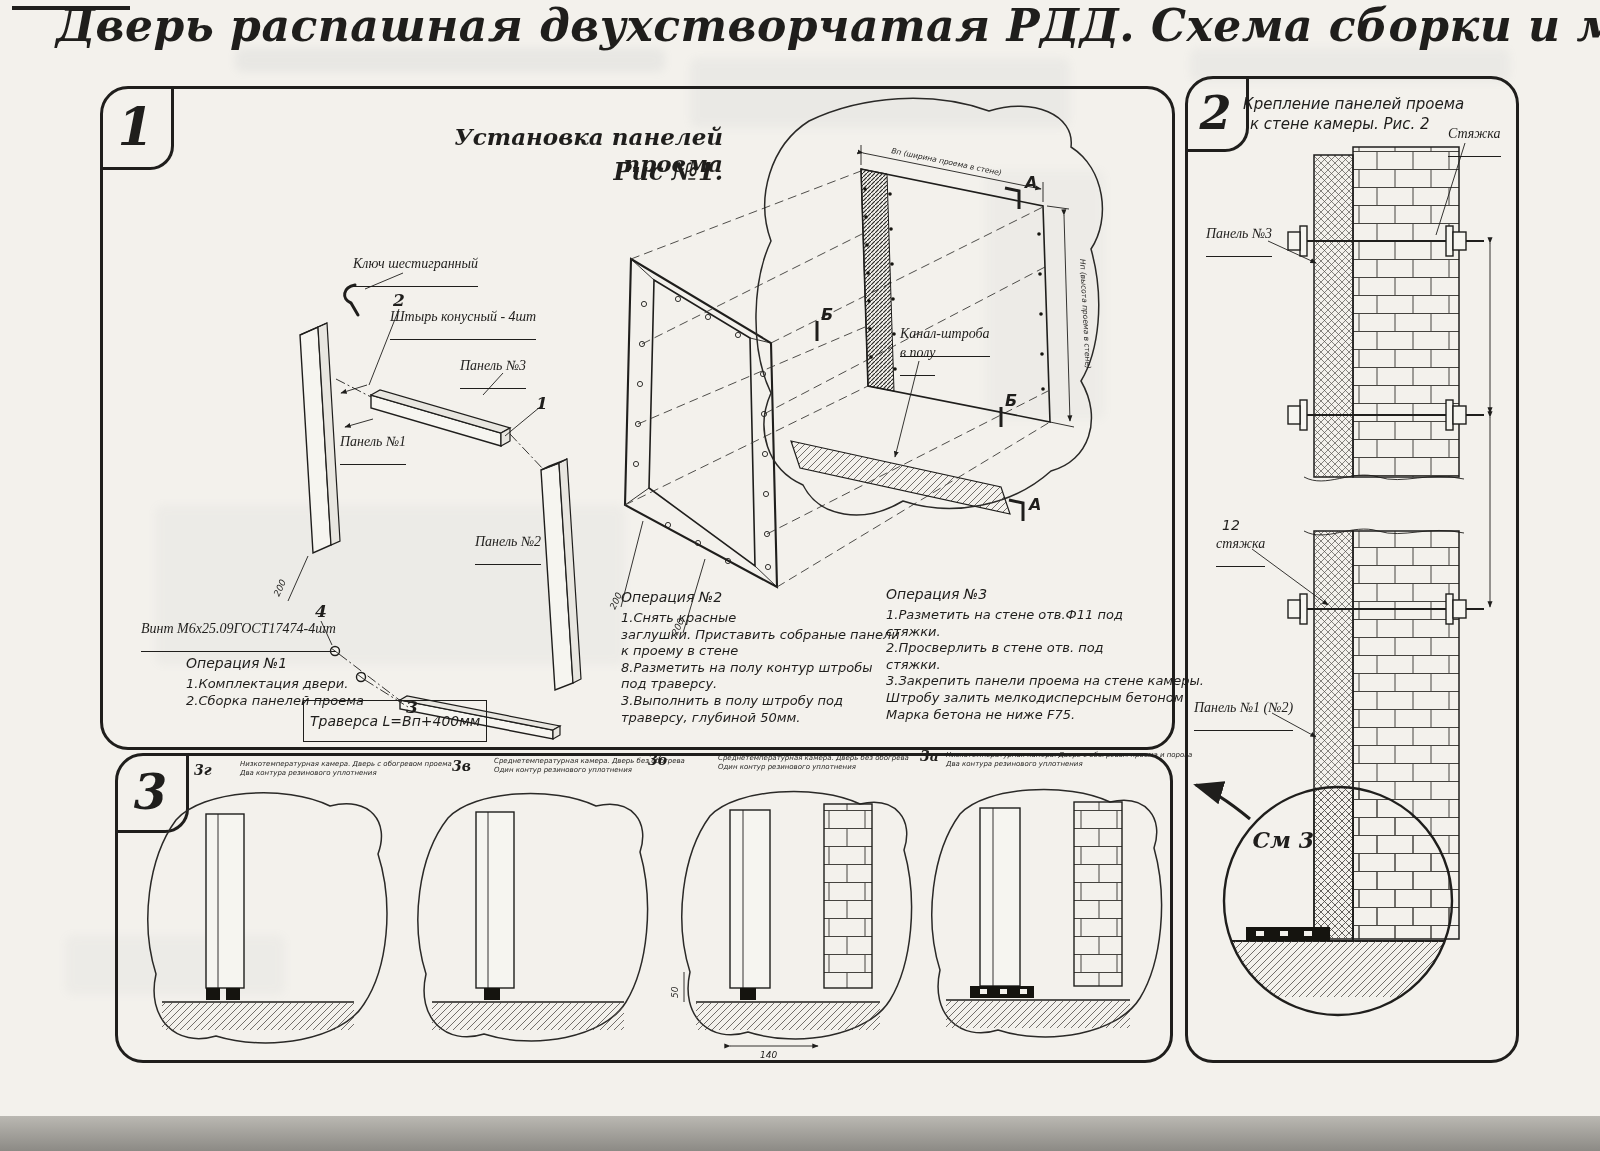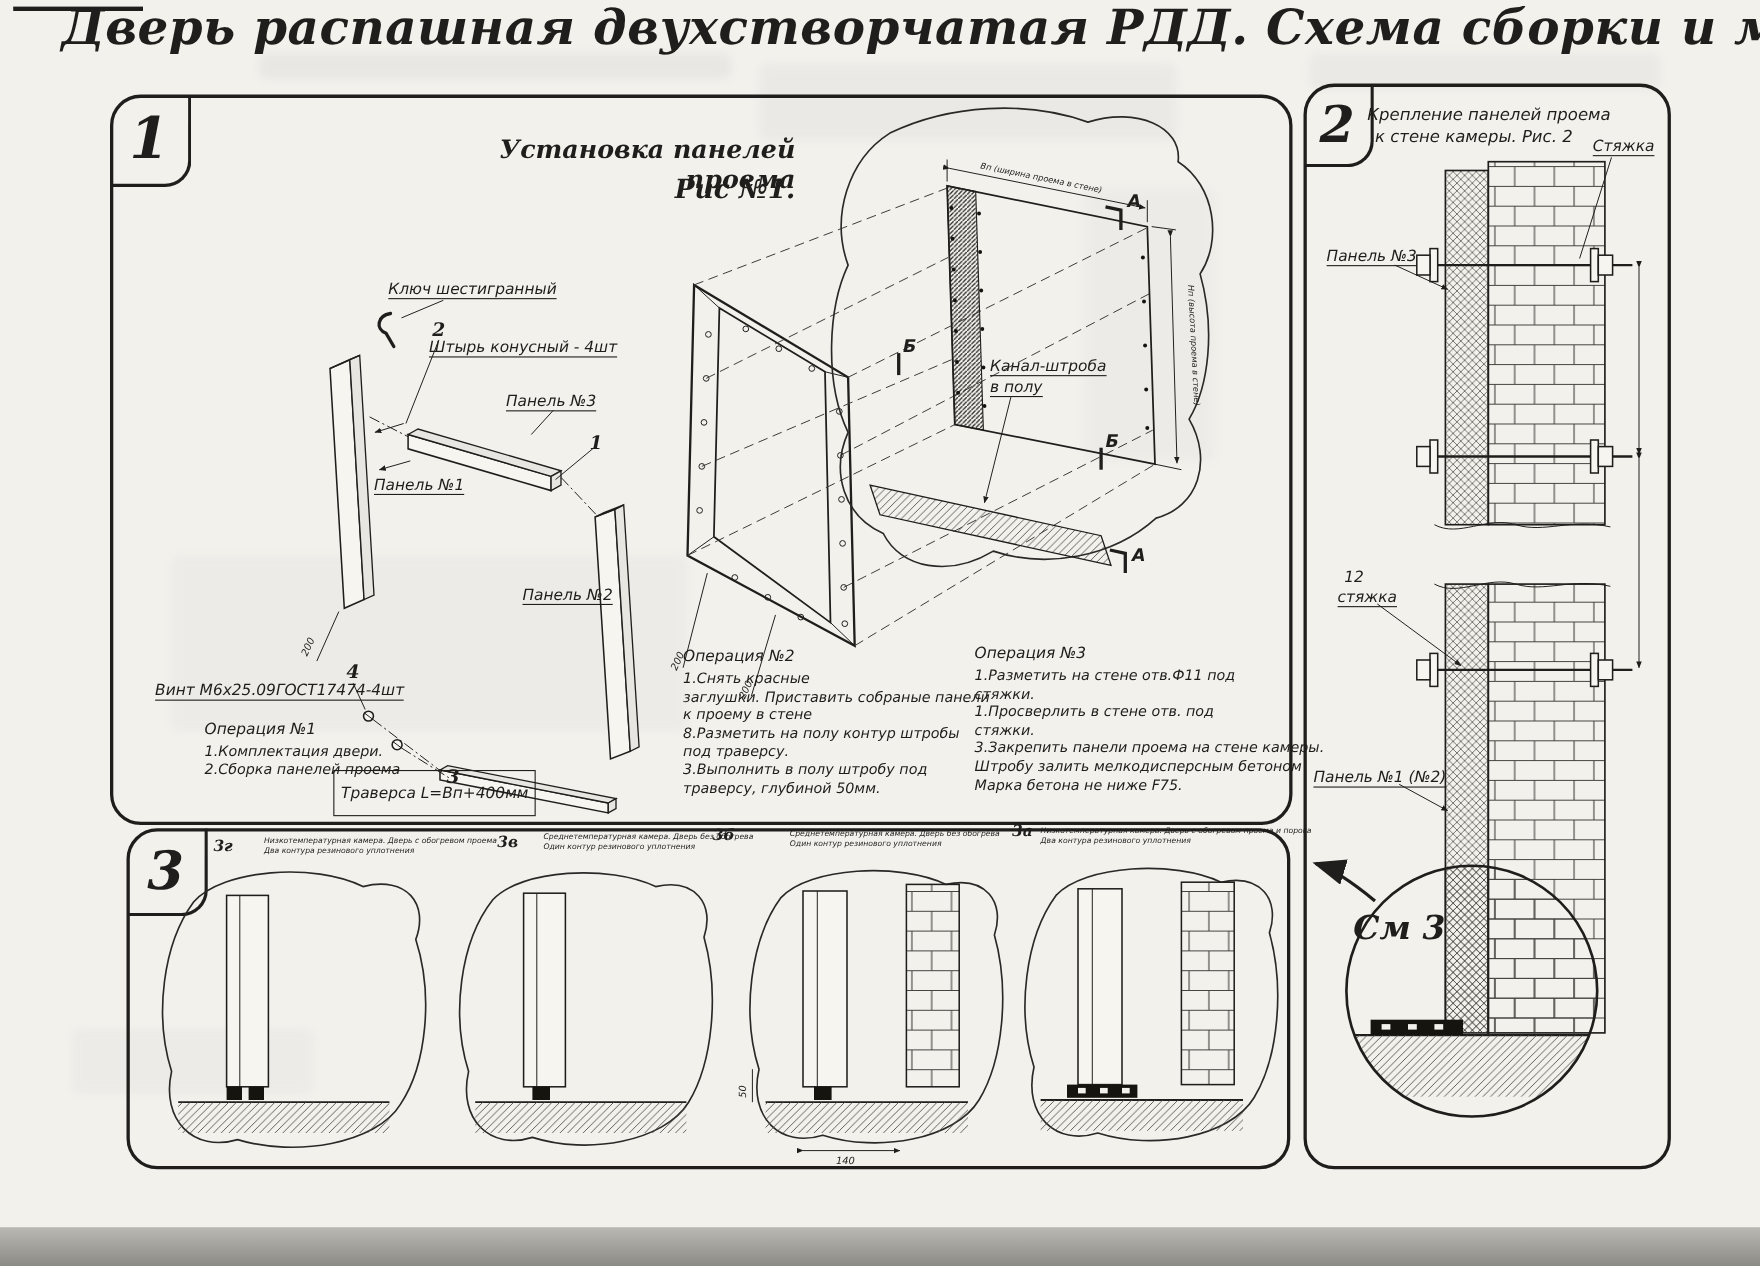--- a/index.html
+++ b/index.html
@@ -21,21 +21,21 @@
   }
   .panel { position:absolute; border:3px solid #1f1e1c; border-radius:28px; }
   .tab {
     position:absolute; left:-3px; top:-3px; width:74px; height:84px;
     border-right:3px solid #1f1e1c; border-bottom:3px solid #1f1e1c;
     border-bottom-right-radius:24px; border-top-left-radius:26px;
     display:flex; align-items:center; justify-content:center;
     font:italic 700 52px "DejaVu Serif", serif;
   }
   .lbl { position:absolute; font-style:italic; font-size:14px; white-space:nowrap; }
-  .u { border-bottom:1.4px solid #1f1e1c; padding-bottom:0; }
+  .u { border-bottom:1.4px solid #1f1e1c; padding-bottom:15px;font-family:Liberation Serif, serif; }
   .box { border:1.4px solid #1f1e1c; padding:12px 6px; }
   .callout { position:absolute; font:italic 700 17px "DejaVu Serif", serif; }
   .secmark { position:absolute; font:italic 700 16px "DejaVu Sans", sans-serif; }
   .ops { position:absolute; font-style:italic; font-size:13px; line-height:1.28; white-space:nowrap; }
   .ops .t { font-size:14px; margin-bottom:3px; }
   .cap1 { position:absolute; text-align:right; font-family:"DejaVu Serif", serif;
           font-style:italic; font-weight:700; }
   .smid { position:absolute; font:italic 700 14px "DejaVu Serif", serif; white-space:nowrap; }
   .smcap { position:absolute; font-style:italic; font-size:7px; line-height:1.3; white-space:nowrap; }
   svg.draw { position:absolute; left:0; top:0; overflow:visible; }
@@ -257,21 +257,21 @@
       <div>8.Разметить на полу контур штробы</div>
       <div>под траверсу.</div>
       <div>3.Выполнить в полу штробу под</div>
       <div>траверсу, глубиной 50мм.</div>
     </div>
 
     <div class="ops" style="left:783px;top:497px;">
       <div class="t">Операция №3</div>
       <div>1.Разметить на стене отв.Ф11 под</div>
       <div>стяжки.</div>
-      <div>1.Просверлить в стене отв.  под</div>
+      <div>2.Просверлить в стене отв.  под</div>
       <div>стяжки.</div>
       <div>3.Закрепить панели проема на стене камеры.</div>
       <div>Штробу залить мелкодисперсным бетоном</div>
       <div>Марка бетона не ниже   F75.</div>
     </div>
   </div>
 
   <div class="panel" id="panel2" style="left:1185px;top:76px;width:334px;height:987px;">
     <div class="tab" style="width:64px;height:76px;font-size:46px;">2</div>
 
@@ -329,21 +329,21 @@
       <path d="M62,740 Q28,712 8,706" fill="none" stroke="#1f1e1c" stroke-width="3" marker-end="url(#arr)"></path>
     </svg>
 
     <div class="lbl" style="left:55px;top:16px;font-size:15px;">Крепление панелей проема</div>
     <div class="lbl" style="left:62px;top:36px;font-size:15px;">к стене камеры. Рис. 2</div>
     <div class="lbl" style="left:260px;top:46px;"><span class="u">Стяжка</span></div>
     <div class="lbl" style="left:18px;top:146px;"><span class="u">Панель №3</span></div>
     <div class="lbl" style="left:34px;top:438px;">12</div>
     <div class="lbl" style="left:28px;top:456px;"><span class="u">стяжка</span></div>
     <div class="lbl" style="left:6px;top:620px;"><span class="u">Панель №1 (№2)</span></div>
-    <div class="cap1" style="left:36px;top:748px;width:90px;font-size:30px;">См 3</div>
+    <div class="cap1" style="left:36px;top:748px;width:90px;font-size:22px;">См 3</div>
   </div>
 
   <div class="panel" id="panel3" style="left:115px;top:753px;width:1058px;height:310px;">
     <div class="tab" style="height:80px;font-size:48px;">3</div>
 
     <svg class="draw" width="1052" height="304" viewBox="0 0 1052 304">
 
       <g>
         <path class="blob" d="M58,64 C84,34 168,28 212,50 C252,40 272,66 260,98 C276,148 270,212 246,248 C224,284 150,296 98,280 C58,292 28,262 38,218 C22,168 30,102 58,64 Z"></path>
         <rect class="pw" x="88" y="58" width="38" height="174"></rect>

